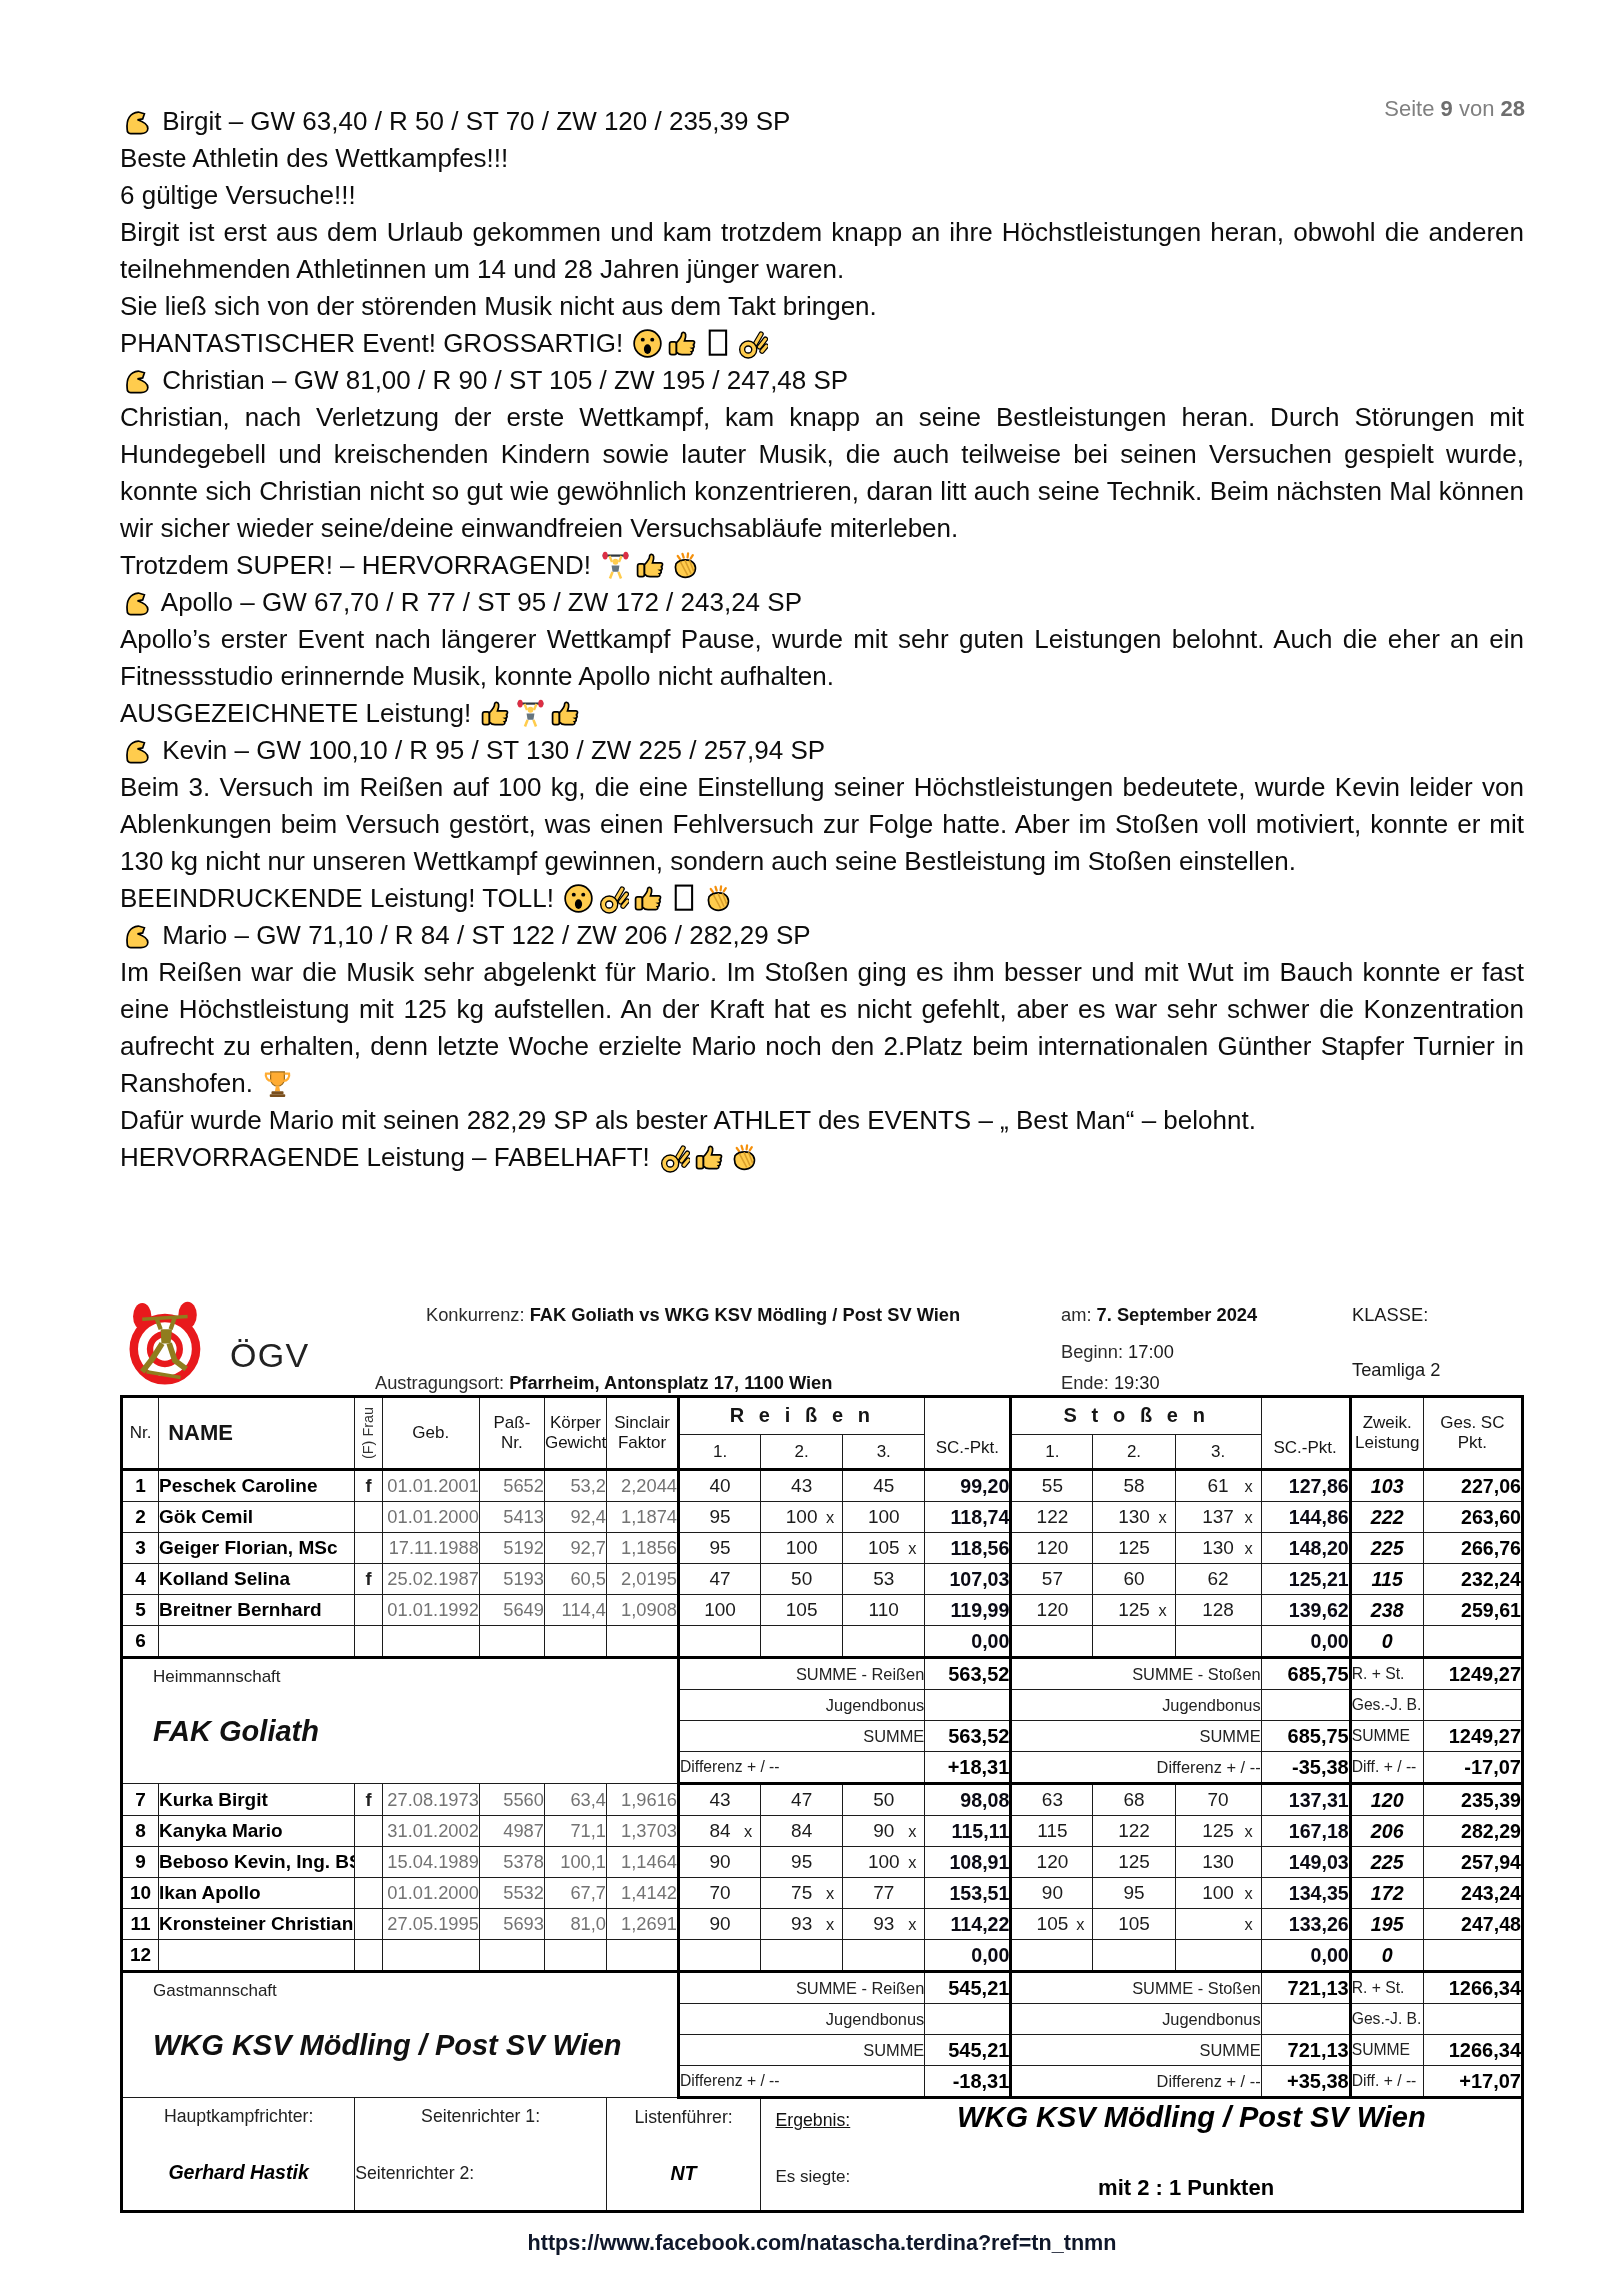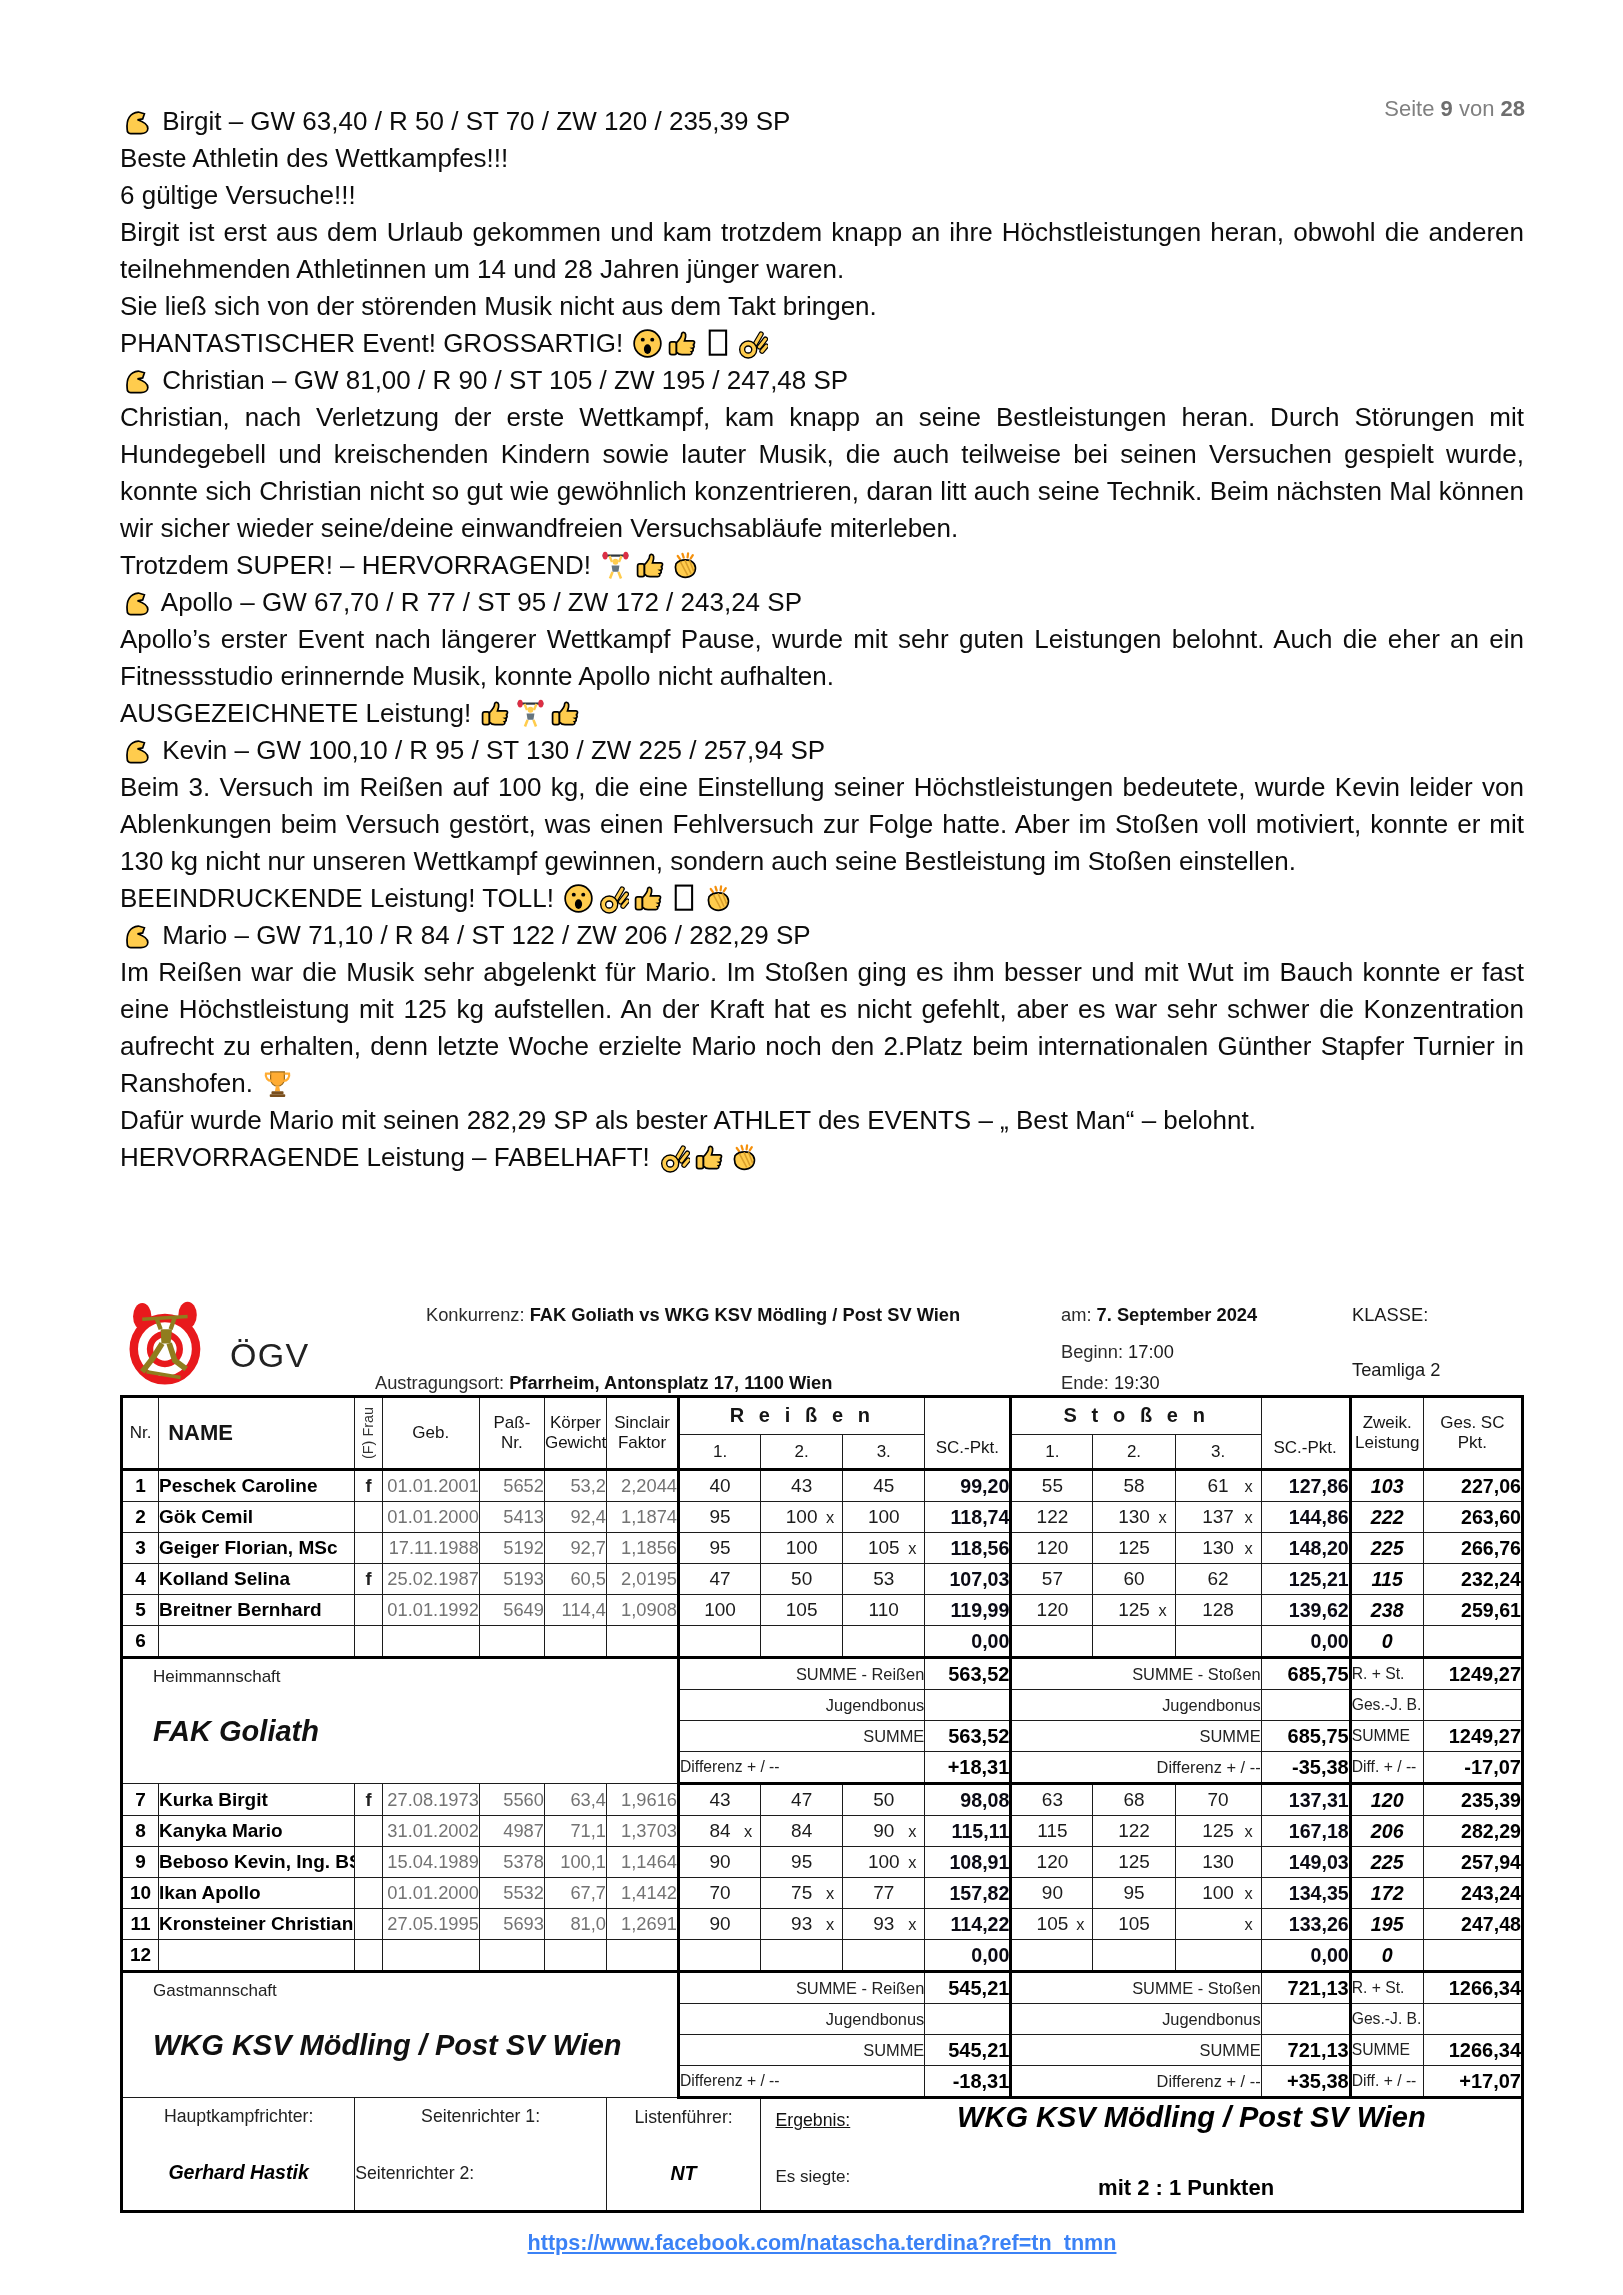--- a/index.html
+++ b/index.html
@@ -62,21 +62,21 @@
   tr.footrow td{height:111px;position:relative;vertical-align:top;}
   .fl-top{position:absolute;left:0;right:0;top:7.9px;text-align:center;font-size:17.7px;color:#222;}
   .fl-mid{position:absolute;left:0;right:0;top:65px;font-size:17.7px;color:#222;}
   .fl-name{position:absolute;left:0;right:0;top:63px;text-align:center;font-size:19.6px;font-weight:bold;font-style:italic;}
   .erg-label{position:absolute;left:14.4px;top:10.5px;font-size:17.7px;text-decoration:underline;color:#111;}
   .es-label{position:absolute;left:14.4px;top:68px;font-size:17px;color:#222;}
   .erg-big{position:absolute;left:196px;top:1.3px;width:458px;text-align:center;font-size:29px;font-weight:bold;font-style:italic;line-height:34px;}
   .erg-score{position:absolute;left:196px;top:76px;width:458px;text-align:center;font-size:22px;font-weight:bold;}
   
   .fblink{margin-top:17px;text-align:center;}
-  .fblink a{color:#3b82f6;font-size:21.6px;font-weight:bold;text-decoration:underline;cursor:pointer;}
+  .fblink a{color:#0f172a;font-size:21.6px;font-weight:bold;cursor:pointer;}
 </style>
 </head>
 <body>
 
 <div class="pagenum"><span>Seite </span><b>9</b><span> von </span><b>28</b></div>
 
 <div class="content">
   <p class="rich"><span class="emoji"><svg viewBox="0 0 36 36">
           <path d="M6 27 C5 16 9 8 19 7 l7 2 -2 6 -6 1 c6 2 12 5 12 10 0 4 -4 6 -8 6 L10 32 c-3 0 -4 -2 -4 -5 z" fill="#FFCC4D" stroke="#000" stroke-width="2"></path>
         </svg></span> Birgit – GW 63,40 / R 50 / ST 70 / ZW 120 / 235,39 SP</p>
@@ -516,21 +516,21 @@
           <td class="nr">10</td>
           <td class="nm">Ikan Apollo</td>
           <td class="fc"></td>
           <td class="gc">01.01.2000</td>
           <td class="gc">5532</td>
           <td class="gc">67,7</td>
           <td class="gc">1,4142</td>
           <td class="att bl"><span class="av">70</span></td>
           <td class="att"><span class="av">75</span><span class="xm">x</span></td>
           <td class="att"><span class="av">77</span></td>
-          <td class="scv">157,82</td>
+          <td class="scv">153,51</td>
           <td class="att bl"><span class="av">90</span></td>
           <td class="att"><span class="av">95</span></td>
           <td class="att"><span class="av">100</span><span class="xm">x</span></td>
           <td class="scv">134,35</td>
           <td class="zw bl">172</td>
           <td class="gesv">243,24</td>
         </tr>
         <tr style="height: 30px;">
           <td class="nr">11</td>
           <td class="nm">Kronsteiner Christian</td>

